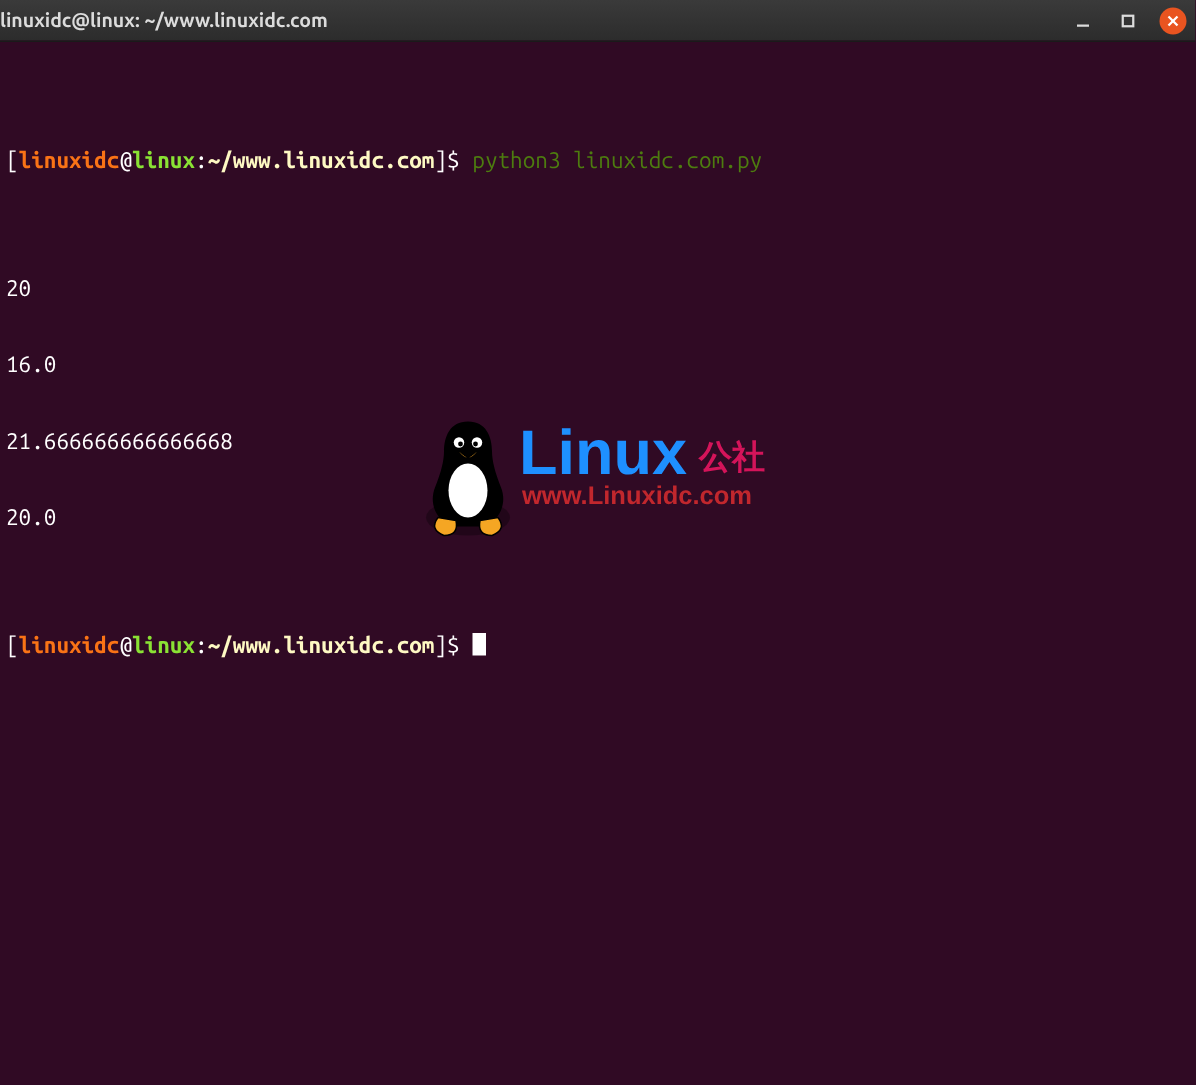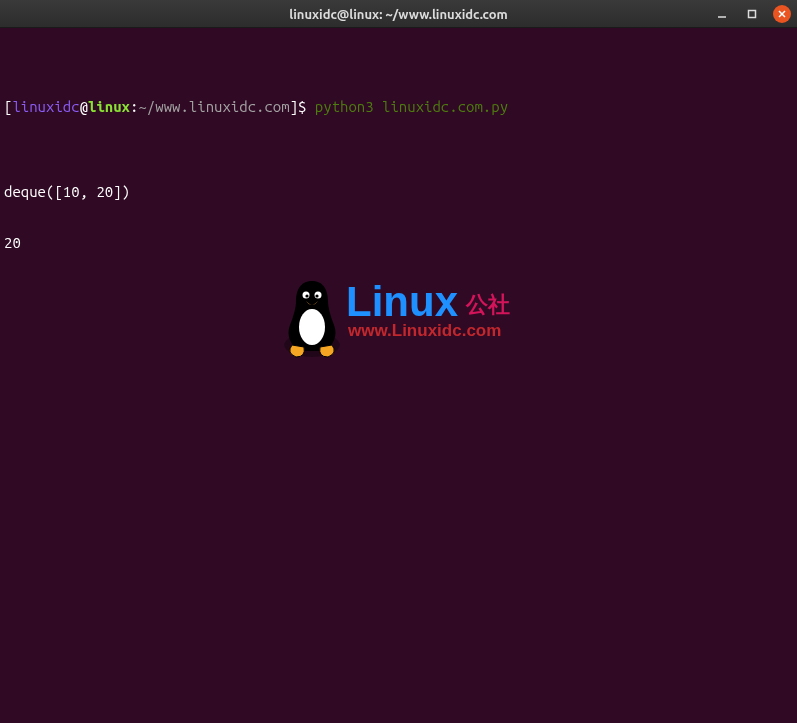--- a/index.html
+++ b/index.html
@@ -20,21 +20,21 @@
     position: relative;
     color: #dcdcdc;
     font-family: Ubuntu, sans-serif;
     font-size: 13px;
     font-weight: bold;
     border-bottom: 1px solid #1a1a1a;
   }
   .titlebar .title {
     position: absolute;
     left: 0; right: 0;
-    text-align: center;
+    text-align: left;
   }
   .titlebar .controls {
     position: absolute;
     right: 6px;
     display: flex;
     gap: 12px;
     align-items: center;
   }
   .win-btn {
     width: 18px; height: 18px;
@@ -53,23 +53,23 @@
   .terminal {
     position: absolute;
     top: 28px; left: 0; right: 0; bottom: 0;
     background: #300a24;
     color: #ffffff;
     padding: 2px 4px;
     line-height: 17px;
     white-space: pre;
   }
   .line { min-height: 17px; }     
-  .prompt-user { color: #8b5cf6; font-weight: normal; }   
+  .prompt-user { color: #f97316; font-weight: bold; }   
   .prompt-host { color: #8ae234; font-weight: bold; }   
-  .prompt-path { color: #a3a3a3; font-weight: normal; }   
+  .prompt-path { color: #fef9c3; font-weight: bold; }   
   .prompt-dollar { color: #ffffff; }
   .cmd { color: #4d7c0f; }
   .out { color: #ffffff; }
   .cursor {
     display: inline-block;
     width: 9px; height: 15px;
     background: #ffffff;
     vertical-align: text-bottom;
     margin-bottom: 1px;
   }
@@ -108,24 +108,27 @@
     </div>
   </div>
 </div>
 
 <div class="terminal">
 
   
   <div class="line"><span class="prompt-dollar">[</span><span class="prompt-user">linuxidc</span><span class="prompt-dollar">@</span><span class="prompt-host">linux</span><span class="prompt-dollar">:</span><span class="prompt-path">~/www.linuxidc.com</span><span class="prompt-dollar">]</span><span class="prompt-dollar">$ </span><span class="cmd">python3 linuxidc.com.py</span></div>
 
   
-  <div class="line out">deque([10, 20])</div>
   <div class="line out">20</div>
+  <div class="line out">16.0</div>
+  <div class="line out">21.666666666666668</div>
+  <div class="line out">20.0</div>
 
   
+  <div class="line"><span class="prompt-dollar">[</span><span class="prompt-user">linuxidc</span><span class="prompt-dollar">@</span><span class="prompt-host">linux</span><span class="prompt-dollar">:</span><span class="prompt-path">~/www.linuxidc.com</span><span class="prompt-dollar">]</span><span class="prompt-dollar">$ </span><span class="cursor"></span></div>
 
   
   <div class="line">&nbsp;</div>
   <div class="line">&nbsp;</div>
   <div class="line">&nbsp;</div>
   
   
   
   
   

